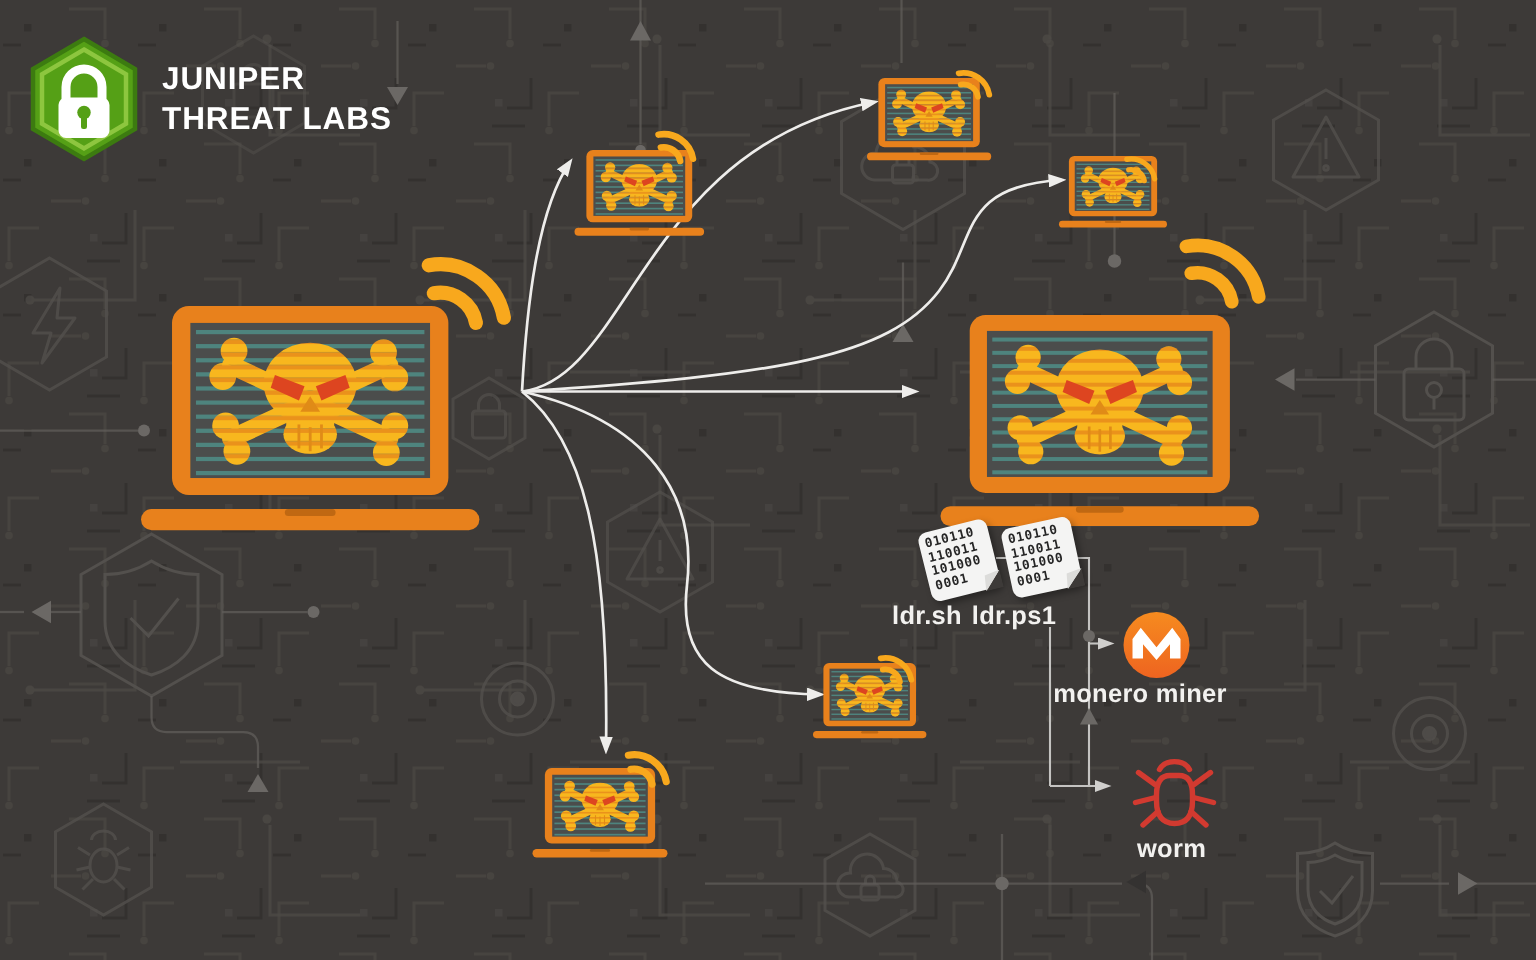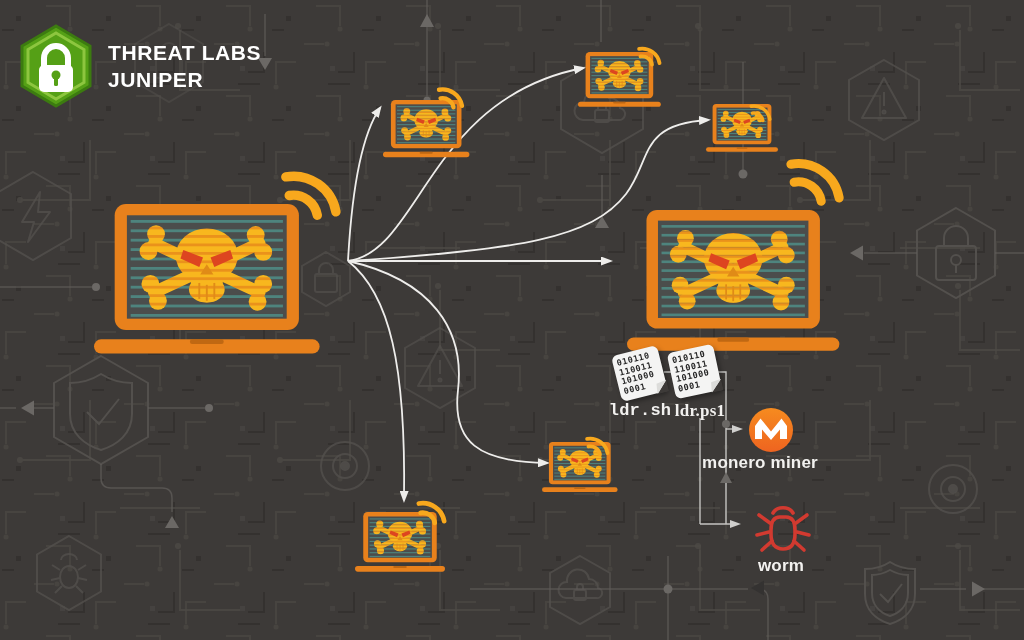--- a/index.html
+++ b/index.html
@@ -286,22 +286,22 @@
   <div class="logo">
     <svg width="80" height="84" viewBox="0 0 80 84">
       <polygon points="40,2 74,22 74,62 40,82 6,62 6,22" fill="#55a016" stroke="#3c7b10" stroke-width="3"></polygon>
       <polygon points="40,9 68,25.5 68,58.5 40,75 12,58.5 12,25.5" fill="none" stroke="#8dc63f" stroke-width="3"></polygon>
       <path d="M28,42 v-8 a12,12 0 0 1 24,0 v8" fill="none" stroke="#ffffff" stroke-width="6" stroke-linecap="round"></path>
       <rect x="23" y="41" width="34" height="27" rx="5" fill="#ffffff"></rect>
       <circle cx="40" cy="51" r="4.5" fill="#55a016"></circle>
       <rect x="38" y="53" width="4" height="9" rx="1.5" fill="#55a016"></rect>
     </svg>
     <div class="logo-text">
+      <div>JUNIPER</div>
       <div>THREAT LABS</div>
-      <div>JUNIPER</div>
     </div>
   </div>
 
   <div class="file-card" style="left:616px;top:350px;transform:rotate(-14deg);">
     <div>010110</div>
     <div>110011</div>
     <div>101000</div>
     <div>0001</div>
     <svg class="fold" width="12" height="12" viewBox="0 0 12 12">
       <path d="M0,12 L12,0 L12,12 Z" fill="#3d3a38"></path>
@@ -312,22 +312,22 @@
     <div>010110</div>
     <div>110011</div>
     <div>101000</div>
     <div>0001</div>
     <svg class="fold" width="12" height="12" viewBox="0 0 12 12">
       <path d="M0,12 L12,0 L12,12 Z" fill="#3d3a38"></path>
       <path d="M0,12 L12,0 L1.5,1.5 Z" fill="#dcdcda"></path>
     </svg>
   </div>
 
-  <div class="label" style="left:640px;top:401px;font-family:Liberation Mono, monospace;">ldr.sh</div>
-  <div class="label" style="left:700px;top:401px;font-family:Liberation Serif, serif;">ldr.ps1</div>
+  <div class="label" style="left:618px;top:401px;">ldr.sh</div>
+  <div class="label" style="left:676px;top:401px;">ldr.ps1</div>
 
   <svg class="ov" style="left:747px;top:406px;" width="48" height="48" viewBox="0 0 48 48">
     <defs>
       <linearGradient id="mg" x1="0" y1="0" x2="0" y2="1">
         <stop offset="0" stop-color="#f68b1f"></stop>
           <stop offset="1" stop-color="#ee6420"></stop>
       </linearGradient>
     </defs>
     <circle cx="24" cy="24" r="22" fill="url(#mg)"></circle>
     <path d="M8,33 V20 L13.5,12.5 L24,25.5 L34.5,12.5 L40,20 V33 H33 V23.5 L24,34 L15,23.5 V33 Z" fill="#ffffff"></path>

